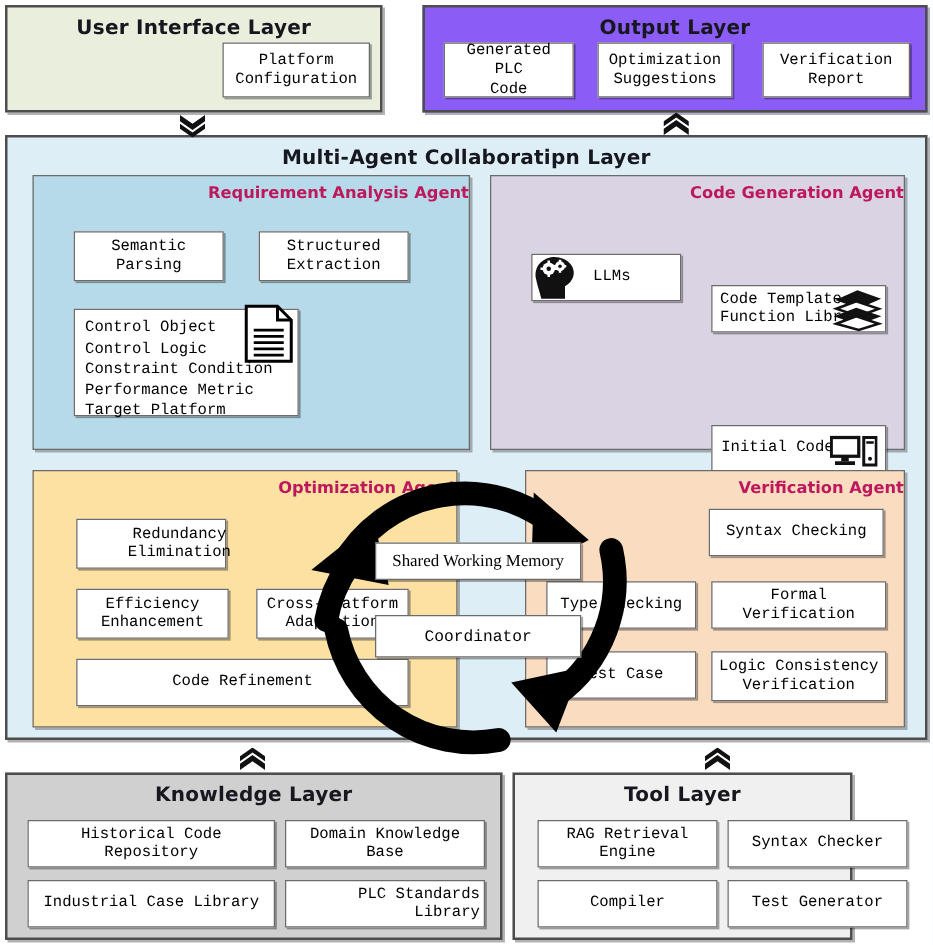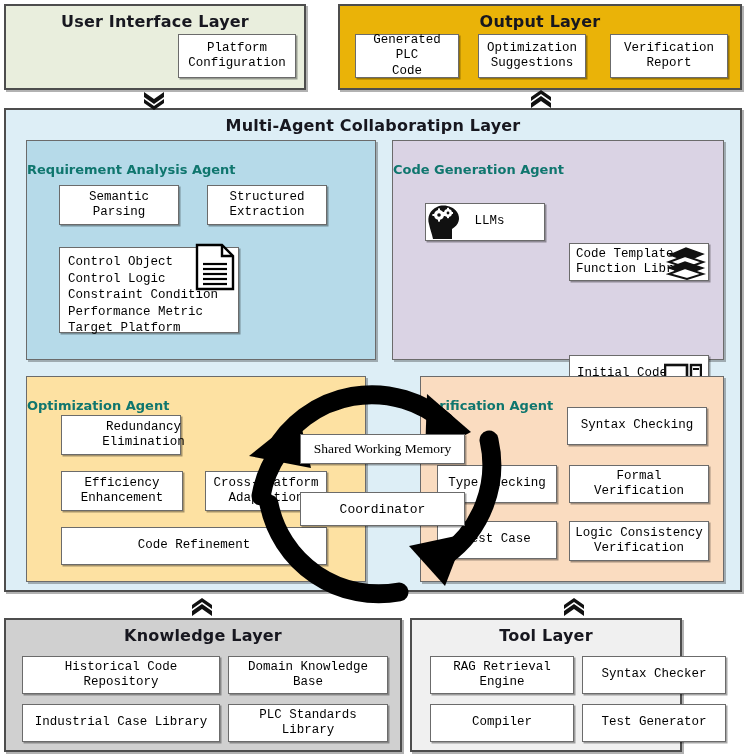--- a/index.html
+++ b/index.html
@@ -32,29 +32,28 @@
     font-family: "DejaVu Sans", "Liberation Sans", sans-serif;
     font-weight: bold;
     font-size: 16px;
     color: #17171f;
     letter-spacing: 0.2px;
     line-height: 1;
     padding-top: 8px;
     padding-bottom: 7px;
   }
   .agent-title {
-    text-align: left;
+    text-align: right;
     font-family: "DejaVu Sans", "Liberation Sans", sans-serif;
     font-weight: bold;
     font-size: 13px;
-    color: #0f766e;
+    color: #be185d;
     padding-top: 7px;
     padding-bottom: 5px;
     line-height: 1;
-    margin-top: 15px;
   }
 
   
   .box {
     position: absolute;
     background: #ffffff;
     border: 1px solid #6b6b6b;
     box-shadow: 1.5px 1.5px 0 rgba(0,0,0,0.35);
     display: flex;
     align-items: center;
@@ -63,21 +62,21 @@
     font-family: "Liberation Mono", "DejaVu Sans Mono", monospace;
     font-size: 12.5px;
     color: #000000;
     line-height: 1.22;
     white-space: pre-line;
     padding: 2px 3px;
   }
 
   
   #ui-layer     { left: 4px;   top: 4px;   width: 302px; height: 86px;  background: #e9eedd; }
-  #output-layer { left: 338px; top: 4px;   width: 404px; height: 86px;  background: #eab308; }
+  #output-layer { left: 338px; top: 4px;   width: 404px; height: 86px;  background: #8b5cf6; }
 
   
   #ma-layer { left: 4px; top: 108px; width: 738px; height: 484px; background: #ddeef6; }
 
   .agent {
     position: absolute;
     border: 1px solid #6b6b6b;
     box-shadow: 2px 2px 0 rgba(0,0,0,0.28);
   }
   #agent-requirement { left: 20px;  top: 30px;  width: 350px; height: 220px; background: #b6dae9; }
@@ -322,21 +321,21 @@
       <path d="M4 18 L14 11 L24 18 L24 13 L14 6 L4 13 Z" fill="#111"></path>
       <path d="M4 11 L14 4 L24 11 L24 7 L14 0 L4 7 Z" fill="#111"></path>
     </svg>
   </div>
 
   <div class="layer" id="knowledge-layer">
     <div class="layer-title">Knowledge Layer</div>
     <div class="box" style="left:16px; top:36px; width:198px; height:38px;">Historical Code Repository</div>
     <div class="box" style="left:222px; top:36px; width:160px; height:38px;">Domain Knowledge Base</div>
     <div class="box" style="left:16px; top:84px; width:198px; height:38px;">Industrial Case Library</div>
-    <div class="box" style="left:222px; top:84px; width:160px; height:38px;">PLC Standards Library</div>
+    <div class="box" style="left:222px; top:84px; width:160px; height:38px;text-align:right;">PLC Standards Library</div>
   </div>
 
   <div class="layer" id="tool-layer">
     <div class="layer-title">Tool Layer</div>
     <div class="box" style="left:18px; top:36px; width:144px; height:38px;">RAG Retrieval Engine</div>
     <div class="box" style="left:170px; top:36px; width:144px; height:38px;">Syntax Checker</div>
     <div class="box" style="left:18px; top:84px; width:144px; height:38px;">Compiler</div>
     <div class="box" style="left:170px; top:84px; width:144px; height:38px;">Test Generator</div>
   </div>
 

